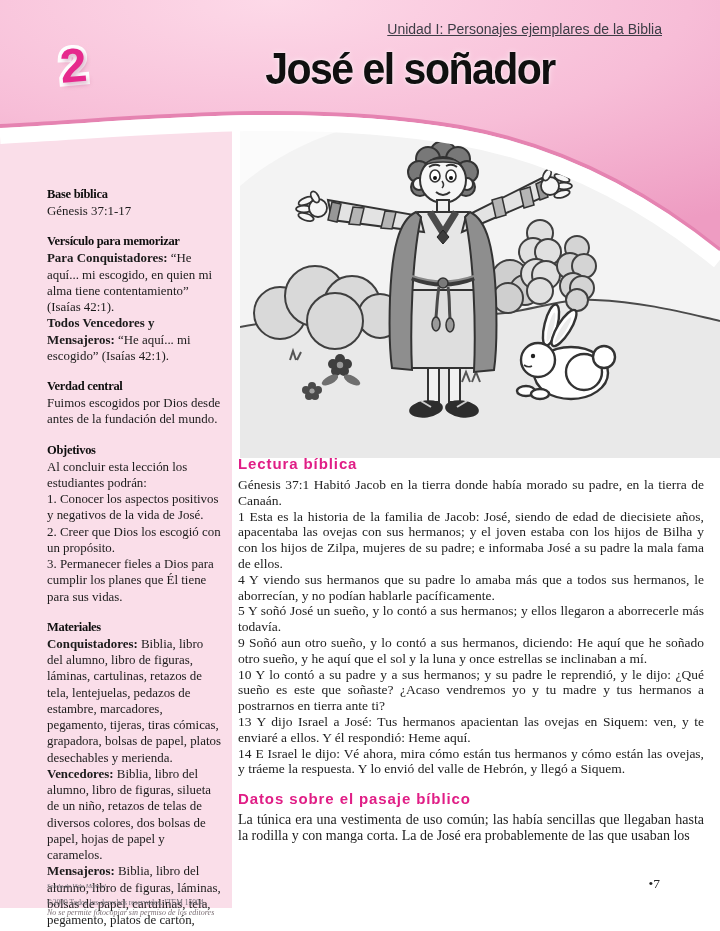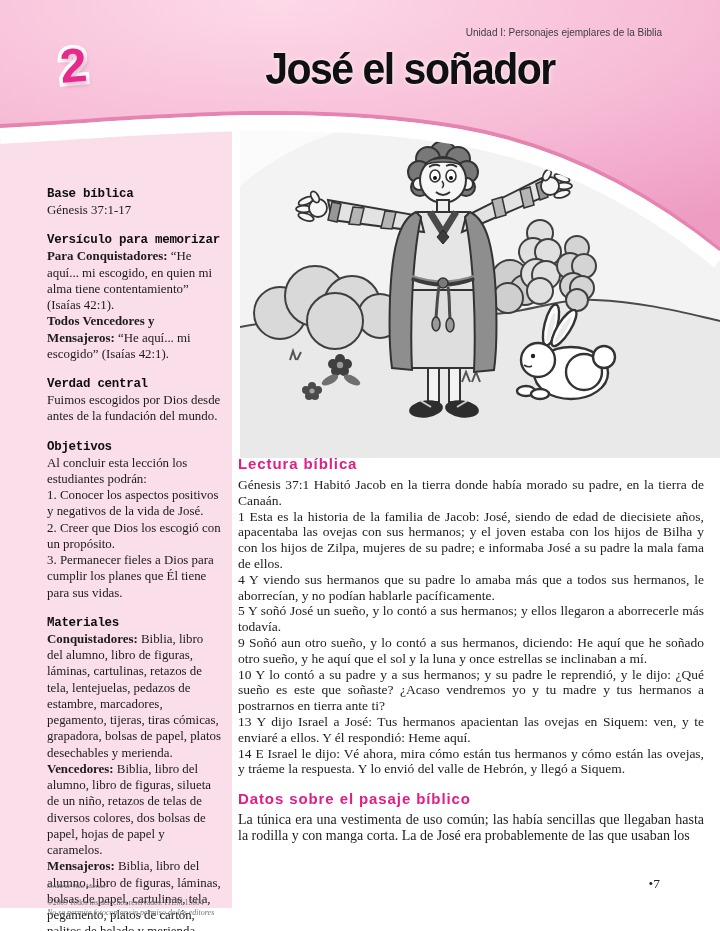--- a/index.html
+++ b/index.html
@@ -2,37 +2,37 @@
 <html><head>
 <meta charset="utf-8">
 <style>
   html,body{margin:0;padding:0;background:#9a9a9a;}
   .page{position:relative;width:720px;height:931px;background:#ffffff;overflow:hidden;
         font-family:"Liberation Serif", serif;}
   
   .sidebar-panel{position:absolute;left:0;top:118px;width:232px;height:790px;background:#fadee9;}
   
   .header-band{position:absolute;left:0;top:0;width:720px;height:300px;pointer-events:none;z-index:5;}
-  .unit-label{position:absolute;top:27px;right:58px;z-index:6;
-              font-family:"Liberation Sans", sans-serif;font-size:10px;color:#3d3d46;}
+  .unit-label{position:absolute;top:21px;right:58px;z-index:6;
+              font-family:"Liberation Sans", sans-serif;font-size:14px;color:#3d3d46;text-decoration:underline;}
   .lesson-number{position:absolute;left:60px;top:38px;z-index:6;
                  font-family:"Liberation Sans", sans-serif;font-weight:900;font-size:48px;
                  color:#e62a8d;transform:rotate(-5deg);
                  -webkit-text-stroke:7px #ffffff;paint-order:stroke fill;
                  text-shadow:2px 3px 5px rgba(150,40,100,0.35);}
   .page-title{position:absolute;left:210px;top:46px;width:400px;z-index:6;margin:0;
               text-align:center;font-family:"Liberation Sans", sans-serif;font-weight:900;
               font-size:41px;letter-spacing:-1.5px;color:#101010;transform:scaleY(1.06);
               text-shadow:0 0 2px rgba(255,255,255,0.9), 0 0 6px rgba(255,255,255,0.5);}
   
   .illustration{position:absolute;left:240px;top:128px;width:480px;height:330px;z-index:1;}
   
   .sidebar{position:absolute;left:47px;top:186px;width:174px;z-index:2;color:#1b1b1b;}
   .sidebar-section{margin:0 0 14px 0;}
-  .sidebar-heading{margin:0 0 2px 0;font-family:Liberation Mono, monospace;
+  .sidebar-heading{margin:0 0 2px 0;font-family:Liberation Serif, serif;
                    font-size:12.5px;font-weight:700;letter-spacing:-0.3px;color:#0e0e0e;
                    transform:scaleY(1.05);transform-origin:left top;}
   .sidebar-paragraph{margin:0;font-size:12.9px;line-height:1.26;}
   .sidebar-paragraph b{font-weight:700;}
   .imprint{position:absolute;left:47px;top:882px;width:185px;z-index:2;color:#6b6b72;
            font-family:"Liberation Serif", serif;}
   .imprint-line1{font-size:6.5px;font-style:italic;}
   .imprint-line2{font-size:7.5px;margin-top:9px;}
   .imprint-line3{font-size:8px;font-style:italic;margin-top:1px;color:#7c6f75;}
   

